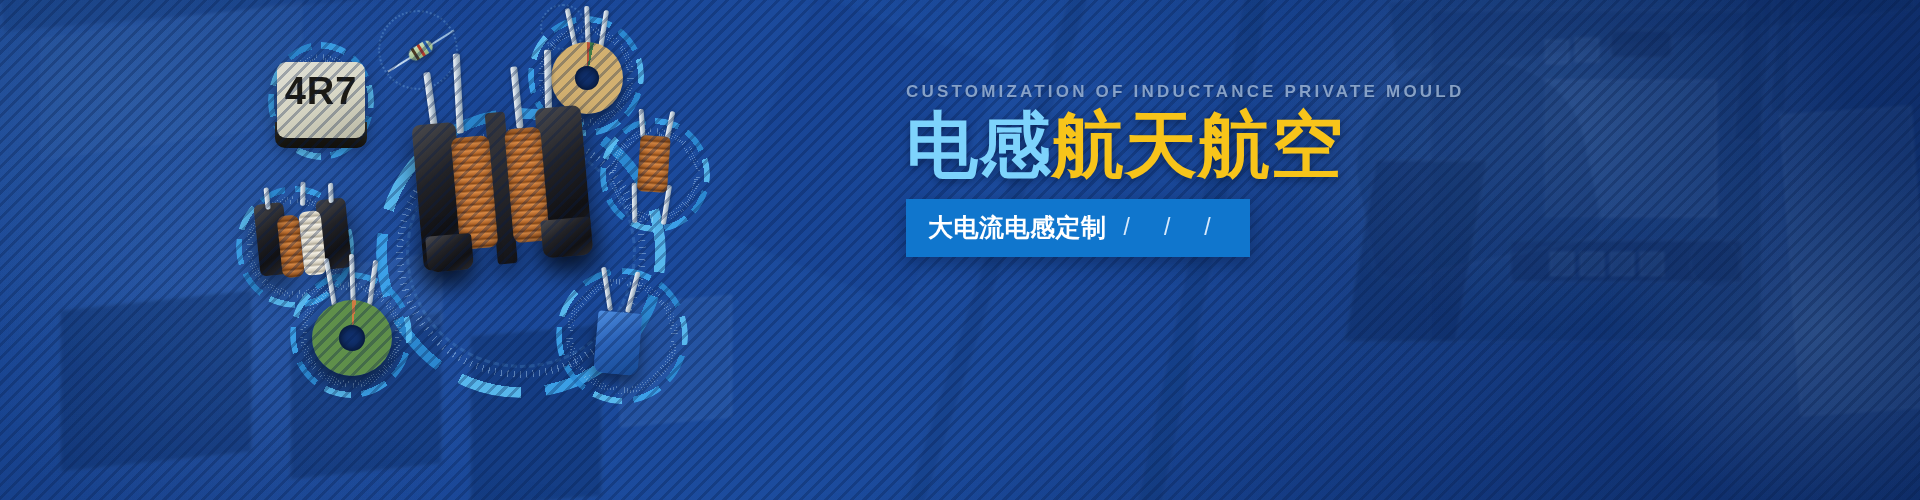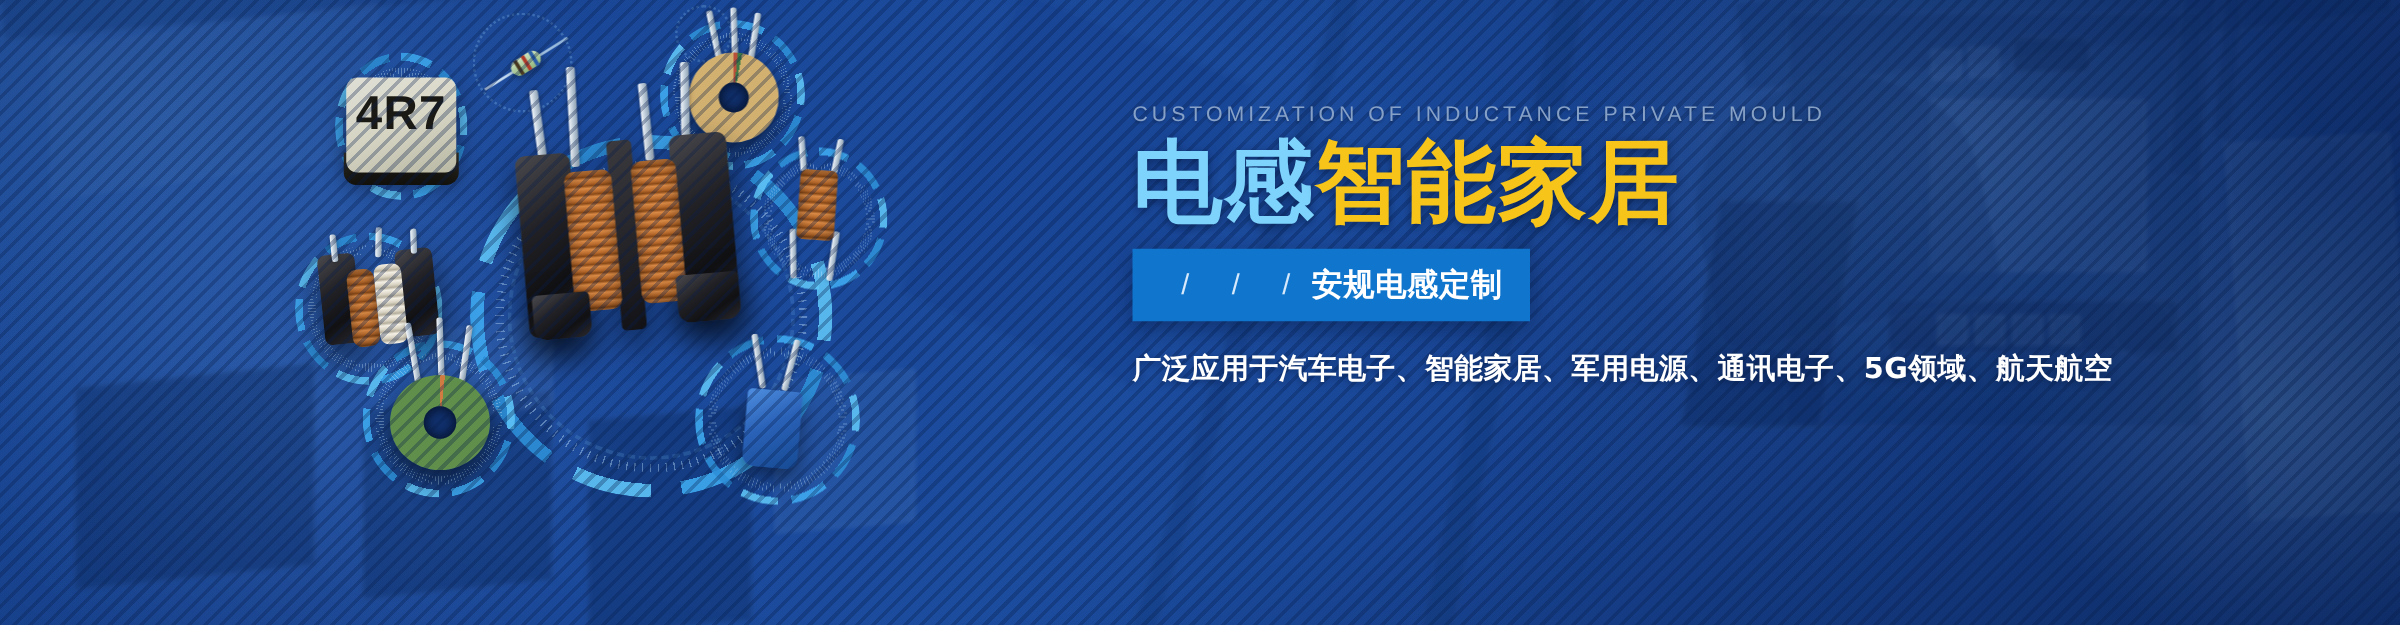--- a/index.html
+++ b/index.html
@@ -97,21 +97,21 @@
     background:repeating-linear-gradient(180deg,#f3efe4 0px,#d8d2c2 3px,#b5ae9c 5px,#f3efe4 7px);}
   
   .blue-cap{position:absolute;border-radius:4px 4px 9px 9px;
     background:linear-gradient(150deg,#4f8fe0 0%,#2a62b8 45%,#164a93 100%);
     box-shadow:0 8px 16px rgba(0,0,0,.45);}
 
   
   .textblock{position:absolute;left:906px;top:82px;width:880px;}
   .eyebrow{
     font-size:17px;letter-spacing:3.2px;color:#9fb6d4;opacity:.82;
-    font-family:"Liberation Sans",sans-serif;font-weight:400;white-space:nowrap;
+    font-family:"Liberation Sans",sans-serif;font-weight:700;white-space:nowrap;
     text-shadow:0 1px 2px rgba(0,0,0,.25);}
   .headline{margin-top:6px;white-space:nowrap;
     font-family:"DejaVu Sans","Liberation Sans",sans-serif;font-weight:700;
     font-size:72px;line-height:1.04;letter-spacing:1px;}
   .headline .w{color:#7dd3fc;text-shadow:0 3px 8px rgba(3,20,55,.55);}
   .headline .g{color:#f7c41a;text-shadow:0 3px 8px rgba(3,20,55,.55);}
   .pillbar{margin-top:16px;display:inline-block;background:#1076cd;
     padding:12px 22px 13px 22px;box-shadow:0 6px 18px rgba(4,22,58,.45);}
   .pillbar .row{display:flex;align-items:center;white-space:nowrap;}
   .pillbar .item{color:#ffffff;font-size:25px;font-weight:700;
@@ -264,29 +264,28 @@
   </div>
 
   <div class="hatch"></div>
   <div class="vignette"></div>
 
   <div class="textblock">
 
     <div class="eyebrow">CUSTOMIZATION OF INDUCTANCE PRIVATE MOULD</div>
 
     <div class="headline">
-      <span class="w">电感</span><span class="g">智能家居</span>
+      <span class="w">电感</span><span class="g">航天航空</span>
     </div>
 
     <div class="pillbar">
       <div class="row">
+        <span class="item">大电流电感定制</span>
         <span class="sep">/</span>
         <span class="sep">/</span>
         <span class="sep">/</span>
-        <span class="item">安规电感定制</span>
-      </div>
-    </div>
-
-    <div class="tagline">广泛应用于汽车电子、智能家居、军用电源、通讯电子、5G领域、航天航空</div>
+      </div>
+    </div>
+
 
   </div>
 
 </div>
 
 </body></html>

